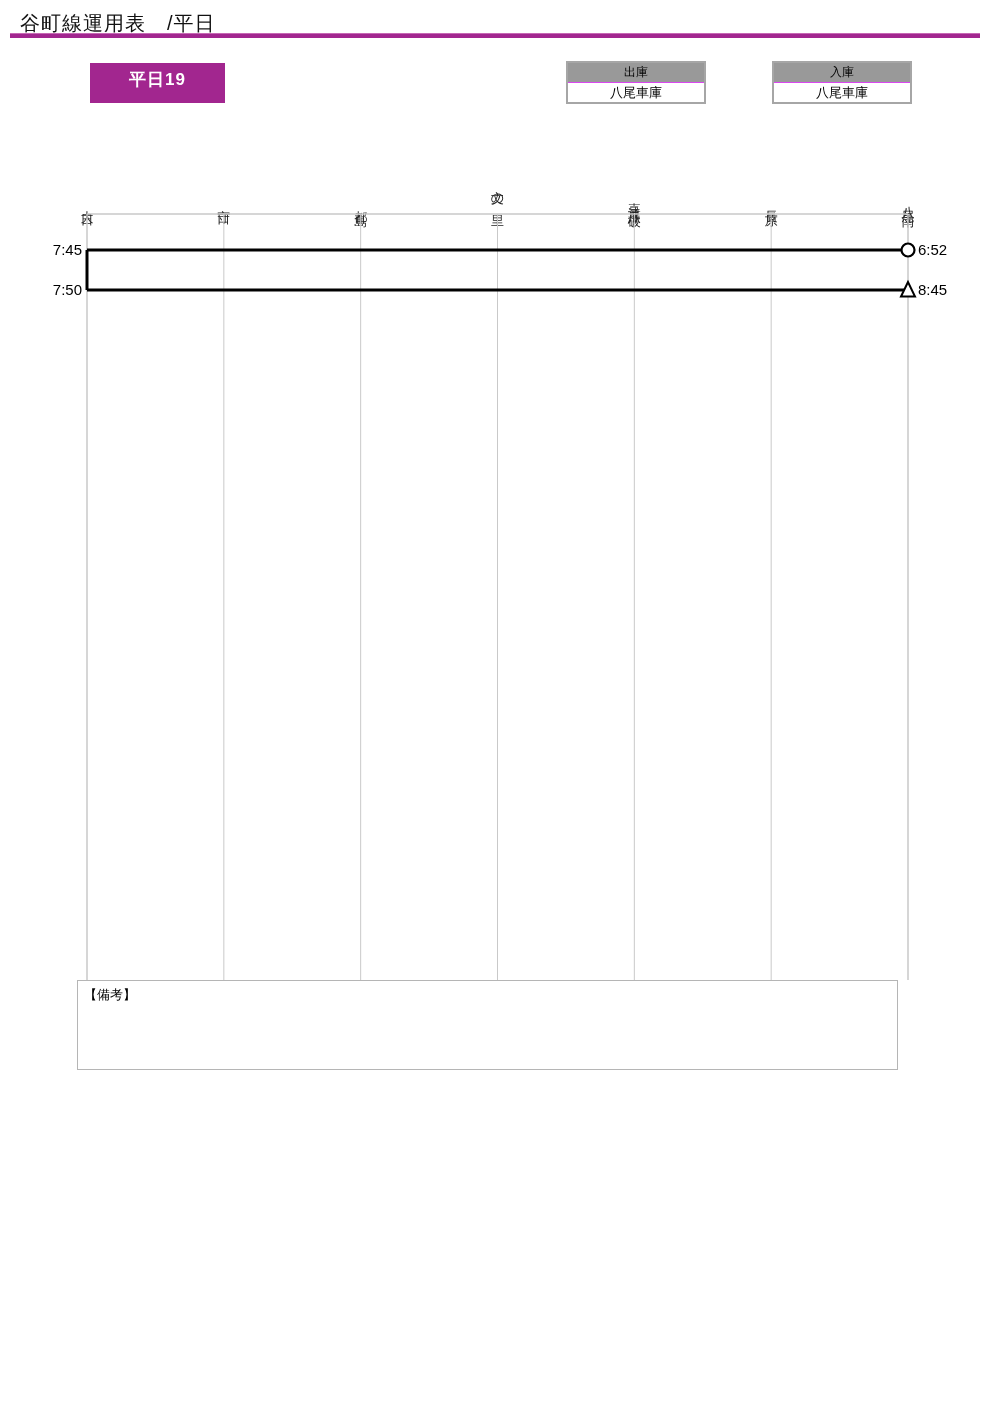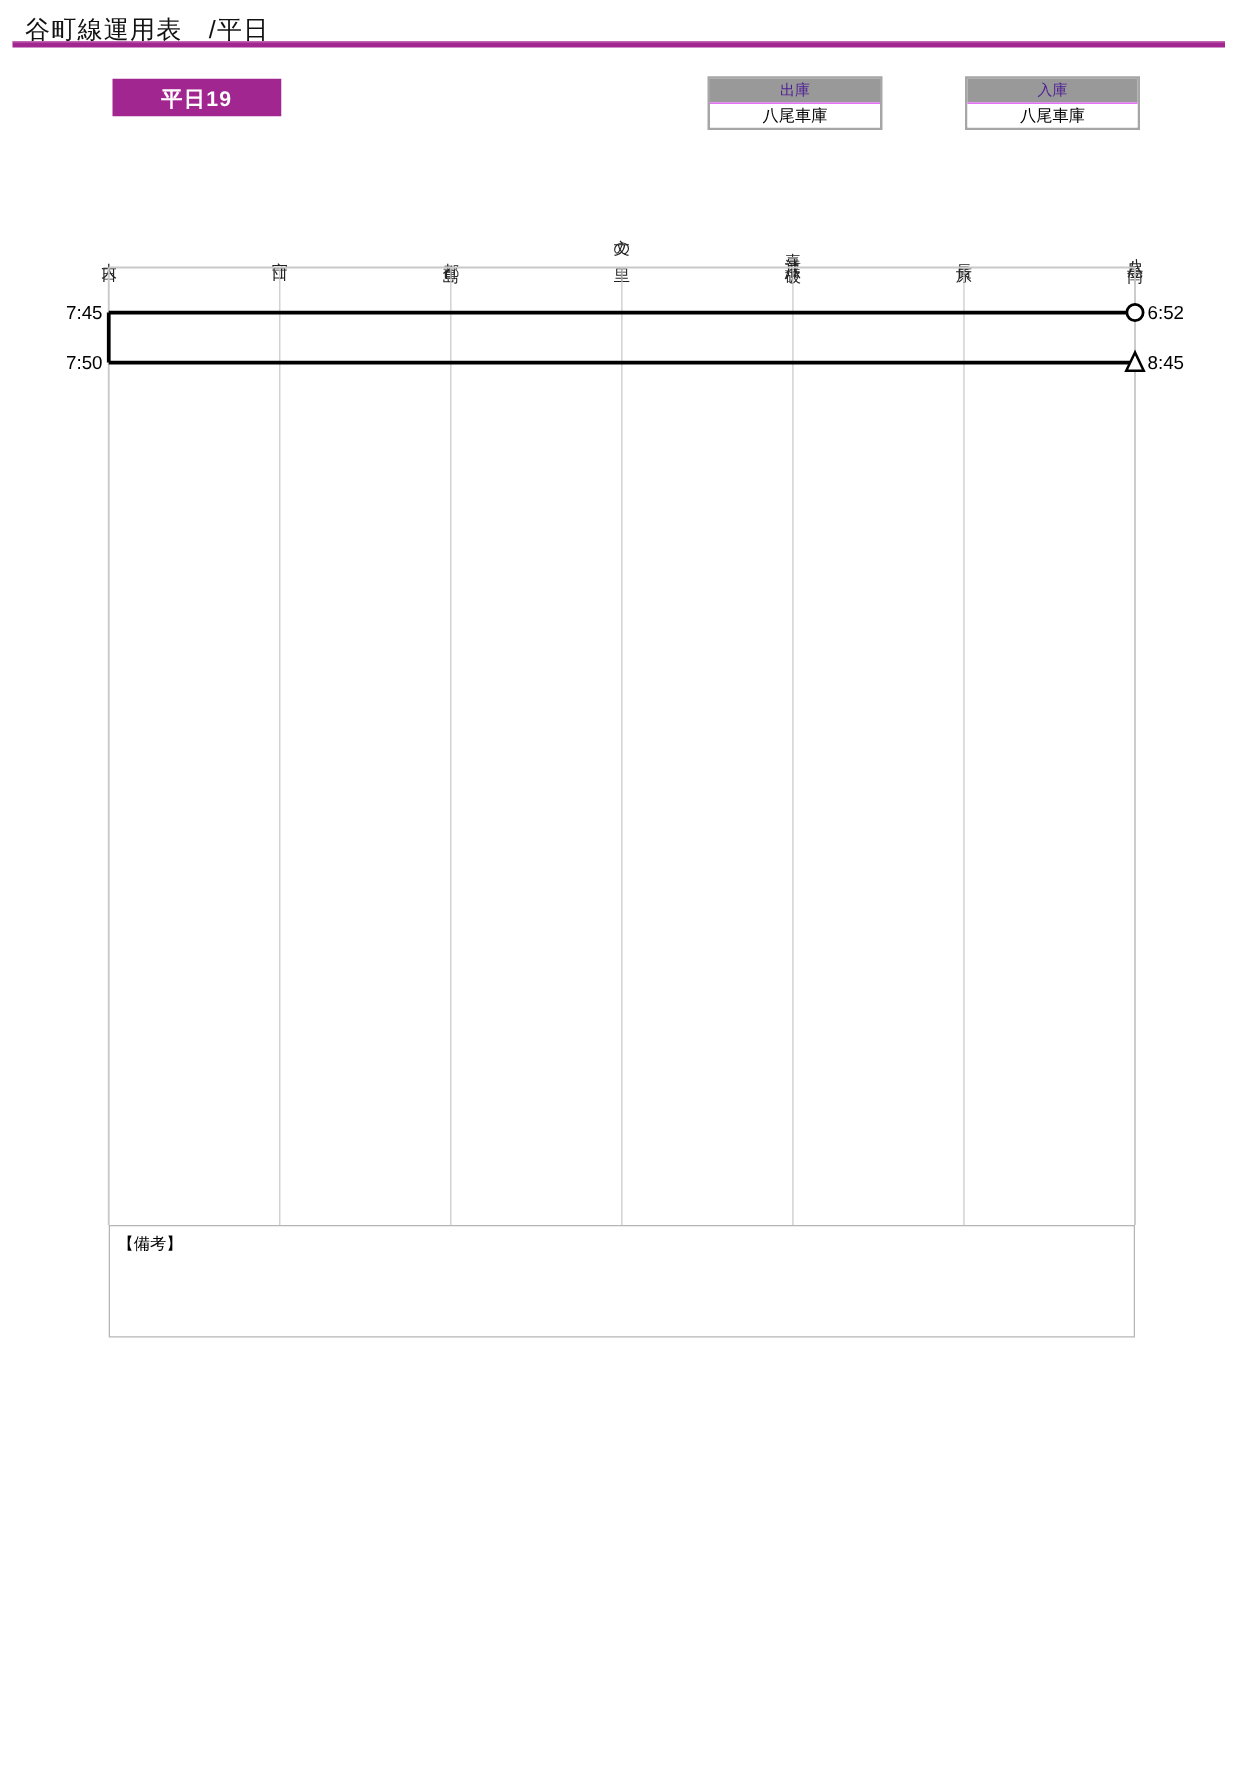--- a/index.html
+++ b/index.html
@@ -15,33 +15,33 @@
     position:absolute;left:20px;top:10px;
     font-size:20px;color:#111;letter-spacing:1px;
   }
   .rule{
     position:absolute;left:10px;top:33px;
     width:970px;height:4px;background:#A2268F;
     border-top:1px solid #c668b4;
   }
   
   .badge{
-    position:absolute;left:90px;top:63px;width:135px;height:30px;
+    position:absolute;left:90px;top:63px;width:135px;height:40px;
     background:#A2268F;color:#fff;font-weight:bold;font-size:17px;
     text-align:center;line-height:34px;letter-spacing:1px;
   }
   
   .depot{
     position:absolute;top:61px;width:136px;
     border:2px solid #a6a6a6;background:#fff;
   }
   .depot-out{left:566px;}
   .depot-in{left:772px;}
   .depot-header{
-    background:#999999;color:#4c1d95;font-size:12px;
+    background:#999999;color:#000000;font-size:12px;
     text-align:center;line-height:19px;height:19px;
   }
   .depot-value{
     background:#ffffff;color:#000;font-size:13px;
     text-align:center;line-height:19px;height:19px;
     border-top:1px solid #d946ef;
   }
   
   .station-label{
     position:absolute;
@@ -54,21 +54,21 @@
     white-space:nowrap;
   }
   
   #diagram-svg{
     position:absolute;left:0;top:0;
     pointer-events:none;
   }
   #diagram-svg text{font-family:"Liberation Sans","DejaVu Sans",sans-serif;}
   
   .remarks{
-    position:absolute;left:87px;top:980px;
+    position:absolute;left:77px;top:980px;
     width:819px;height:88px;
     border:1.5px solid #b5b5b5;background:#fff;
   }
   .remarks-label{
     display:inline-block;
     padding:5px 6px;font-size:13px;color:#000;
   }
 </style>
 </head>
 <body>

